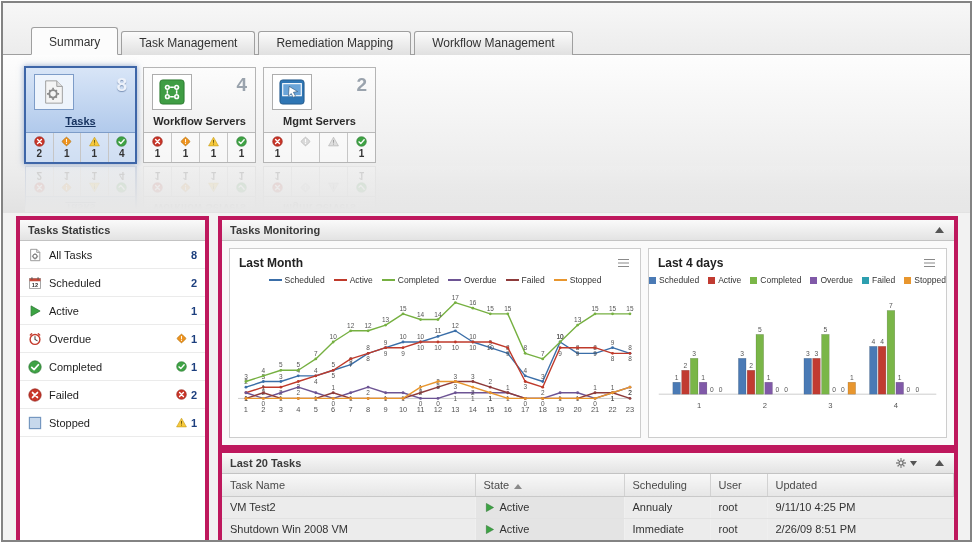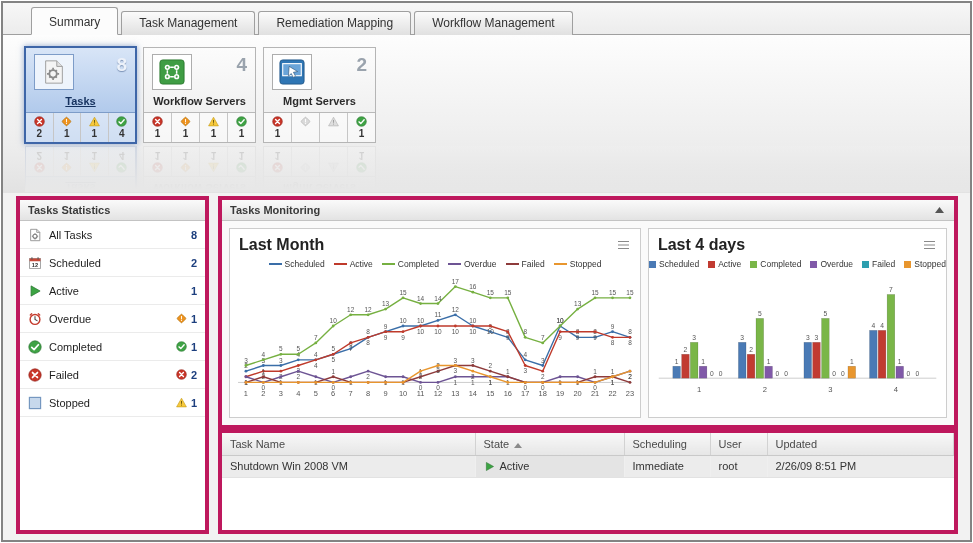--- a/index.html
+++ b/index.html
@@ -1,21 +1,21 @@
 <!DOCTYPE html>
 <html><head>
 <meta charset="utf-8">
 <style>
   *{box-sizing:border-box;margin:0;padding:0;}
   html,body{width:973px;height:543px;}
   body{font-family:"Liberation Sans","DejaVu Sans",sans-serif;background:#ffffff;position:relative;font-size:11px;color:#333;}
   .window{position:absolute;left:1px;top:1px;width:971px;height:541px;border:2px solid #838383;background:#f2f2f2;overflow:hidden;}
 
   
-  .tabbar{height:32px;background:linear-gradient(#f7f7f7,#ececec);border-bottom:1px solid #9f9f9f;display:flex;align-items:flex-end;padding-left:28px;position:relative;z-index:3;}
+  .tabbar{height:52px;background:linear-gradient(#f7f7f7,#ececec);border-bottom:1px solid #9f9f9f;display:flex;align-items:flex-end;padding-left:28px;position:relative;z-index:3;}
   .tab{font-size:12px;color:#333;padding:4px 17px 5px;background:linear-gradient(#fbfbfb,#e0e0e0);border:1px solid #9f9f9f;border-bottom:none;border-radius:3px 3px 0 0;margin-right:3px;margin-bottom:-1px;cursor:pointer;line-height:14px;white-space:nowrap;}
   .tab.active{background:#fcfcfc;padding-top:7px;border-bottom:1px solid #fcfcfc;}
 
   
   .cards-strip{height:158px;background:linear-gradient(#fdfdfd,#ededed 70%,#e2e2e2);padding:12px 0 0 22px;position:relative;overflow:hidden;}
   .cards-row{display:flex;gap:7px;align-items:flex-start;}
   .card{width:113px;border:1px solid #b5b5b5;background:linear-gradient(#fcfcfc,#ebebeb);cursor:pointer;}
   .card.selected{border:2px solid #3e66a8;background:linear-gradient(#d8e5f7,#9fbde6);box-shadow:0 0 6px rgba(62,102,168,.55);margin:-1px;}
   .card-top{display:flex;align-items:flex-start;padding:6px 8px 2px;}
   .card-iconbox{width:40px;height:36px;background:#fff;border:1px solid #adadad;display:flex;align-items:center;justify-content:center;}
@@ -43,21 +43,21 @@
   .stat-label{font-size:11px;color:#1e1e1e;}
   .stat-right{margin-left:auto;display:flex;align-items:center;gap:4px;}
   .stat-value{font-size:11px;font-weight:bold;color:#1d3f7e;}
   .right-col{flex:1;display:flex;flex-direction:column;min-width:0;}
   .monitoring-panel{flex:none;height:233px;}
   .mon-body{flex:1;background:#fafafa;padding:7px;display:flex;gap:7px;min-height:0;}
   .chart-card{background:#fff;border:1px solid #cdcdcd;display:flex;flex-direction:column;min-width:0;}
   .chart-card.line{flex:1.38;}
   .chart-card.bar{flex:1;}
   .chart-head{display:flex;align-items:center;padding:7px 9px 1px;}
-  .chart-title{font-size:16px;font-weight:bold;color:#222;}
+  .chart-title{font-size:12px;font-weight:bold;color:#222;}
   .menu-icon{margin-left:auto;cursor:pointer;width:13px;height:11px;position:relative;}
   .menu-icon::before{content:"";position:absolute;left:0;right:2px;top:1px;height:1.5px;background:#8a8a8a;box-shadow:0 3.5px 0 #8a8a8a,0 7px 0 #8a8a8a;}
   .legend{display:flex;justify-content:center;gap:9px;padding:4px 2px 0;}
   .legend-item{display:flex;align-items:center;gap:3px;font-size:8.5px;color:#333;white-space:nowrap;}
   .lmark{width:13px;height:2.5px;display:inline-block;}
   .smark{width:7px;height:7px;display:inline-block;}
   .chart-slot{flex:1;padding:2px 4px;min-height:0;}
   .chart-slot svg{width:100%;display:block;}
 
   
@@ -903,20 +903,43 @@
                   <text x="257.8" y="97.0" font-size="7" fill="#555" text-anchor="middle">1</text>
                   <text x="266.9" y="109.5" font-size="7" fill="#555" text-anchor="middle">0</text>
                   <text x="276.1" y="109.5" font-size="7" fill="#555" text-anchor="middle">0</text>
                 </svg>
               </div>
           </div>
         </div>
       </div>
 
       <div class="panel tasks-panel">
+        <div class="panel-header">
+          <span>Last 20 Tasks</span>
+          <span class="tasks-head-right">
+            <span class="gear-group">
+              <span class="ic">
+                <svg width="12" height="12" viewBox="0 0 12 12">
+                    <circle cx="6" cy="6" r="2.1" fill="none" stroke="#6b6b6b" stroke-width="1.3"></circle>
+                    <g stroke="#6b6b6b" stroke-width="1.3">
+                      <path d="M6 1.2v1.6M6 9.2v1.6M1.2 6h1.6M9.2 6h1.6M2.6 2.6l1.1 1.1M8.3 8.3l1.1 1.1M9.4 2.6 8.3 3.7M3.7 8.3 2.6 9.4"></path>
+                    </g>
+                  </svg>
+              </span>
+              <svg width="7" height="5" viewBox="0 0 7 5">
+                  <path d="M0 0h7L3.5 5Z" fill="#555"></path>
+                </svg>
+            </span>
+            <span class="collapse-btn">
+              <svg width="9" height="6" viewBox="0 0 9 6">
+                  <path d="M4.5 0 9 6H0Z" fill="#555"></path>
+                </svg>
+            </span>
+          </span>
+        </div>
         <div>
             <table>
               <colgroup>
                 <col style="width:253px">
                 <col style="width:149px">
                 <col style="width:86px">
                 <col style="width:57px">
                 <col>
               </colgroup>
               <thead>
@@ -925,20 +948,36 @@
                   <th>State<span class="sort-arrow"><svg width="8" height="5" viewBox="0 0 8 5">
                         <path d="M4 0 8 5H0Z" fill="#8a8a8a"></path>
                       </svg></span></th>
                   <th>Scheduling</th>
                   <th>User</th>
                   <th>Updated</th>
                 </tr>
               </thead>
               <tbody>
                 <tr class="alt">
+                  <td>VM Test2</td>
+                  <td class="state-cell">
+                    <span class="state-inner">
+                      <span class="ic" style="width:11px;height:11px">
+                        <svg viewBox="0 0 12 12" width="11" height="11">
+                          <path d="M2.6 1.6 10.4 6 2.6 10.4 Z" fill="#3ca443" stroke="#2a7430" stroke-width="0.6" stroke-linejoin="round"></path>
+                        </svg>
+                      </span>
+                      <span>Active</span>
+                    </span>
+                  </td>
+                  <td>Annualy</td>
+                  <td>root</td>
+                  <td>9/11/10 4:25 PM</td>
+                </tr>
+                <tr class="alt">
                   <td>Shutdown Win 2008 VM</td>
                   <td class="state-cell">
                     <span class="state-inner">
                       <span class="ic" style="width:11px;height:11px">
                         <svg viewBox="0 0 12 12" width="11" height="11">
                           <path d="M2.6 1.6 10.4 6 2.6 10.4 Z" fill="#3ca443" stroke="#2a7430" stroke-width="0.6" stroke-linejoin="round"></path>
                         </svg>
                       </span>
                       <span>Active</span>
                     </span>

